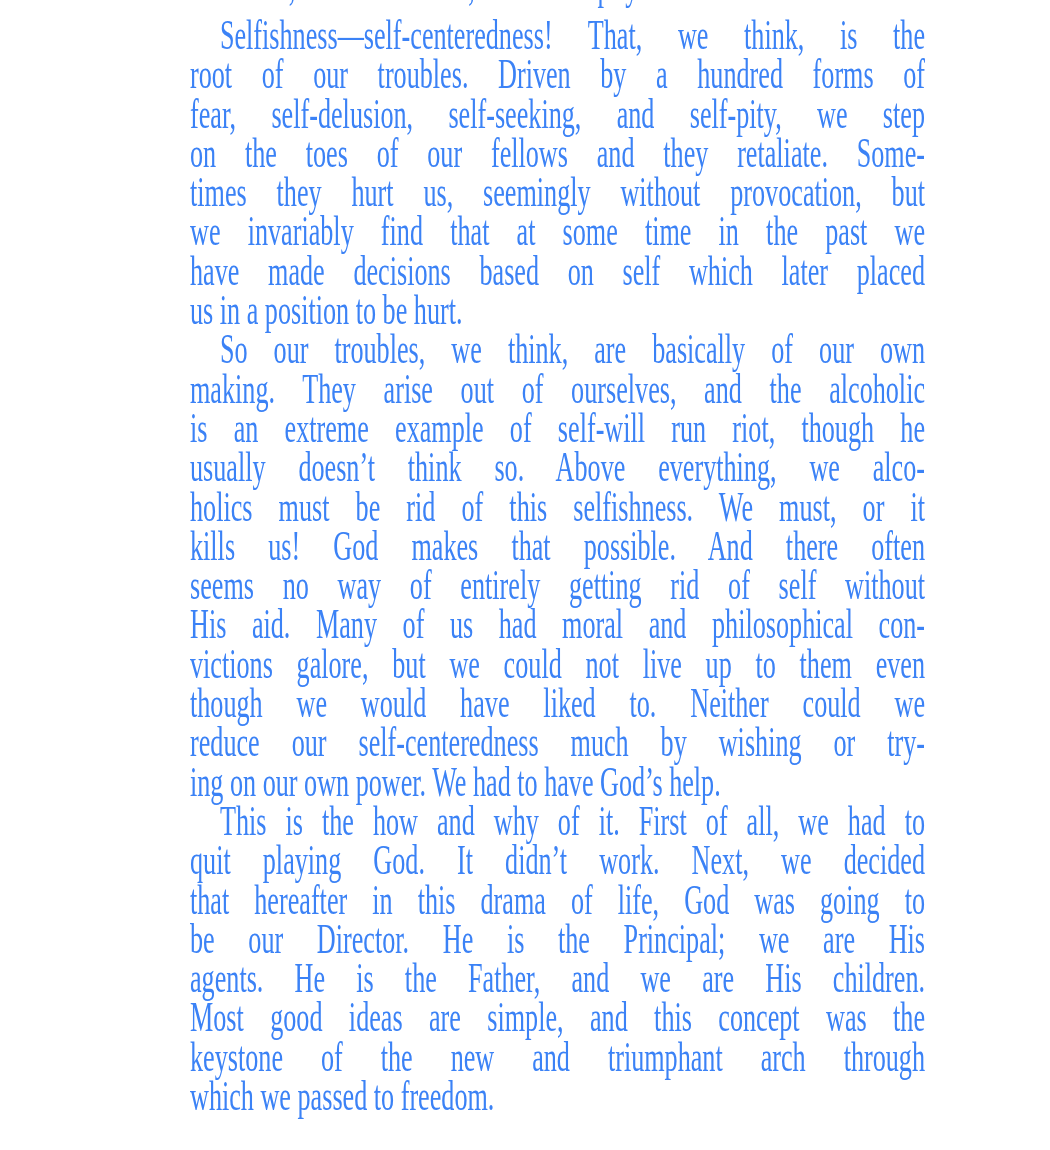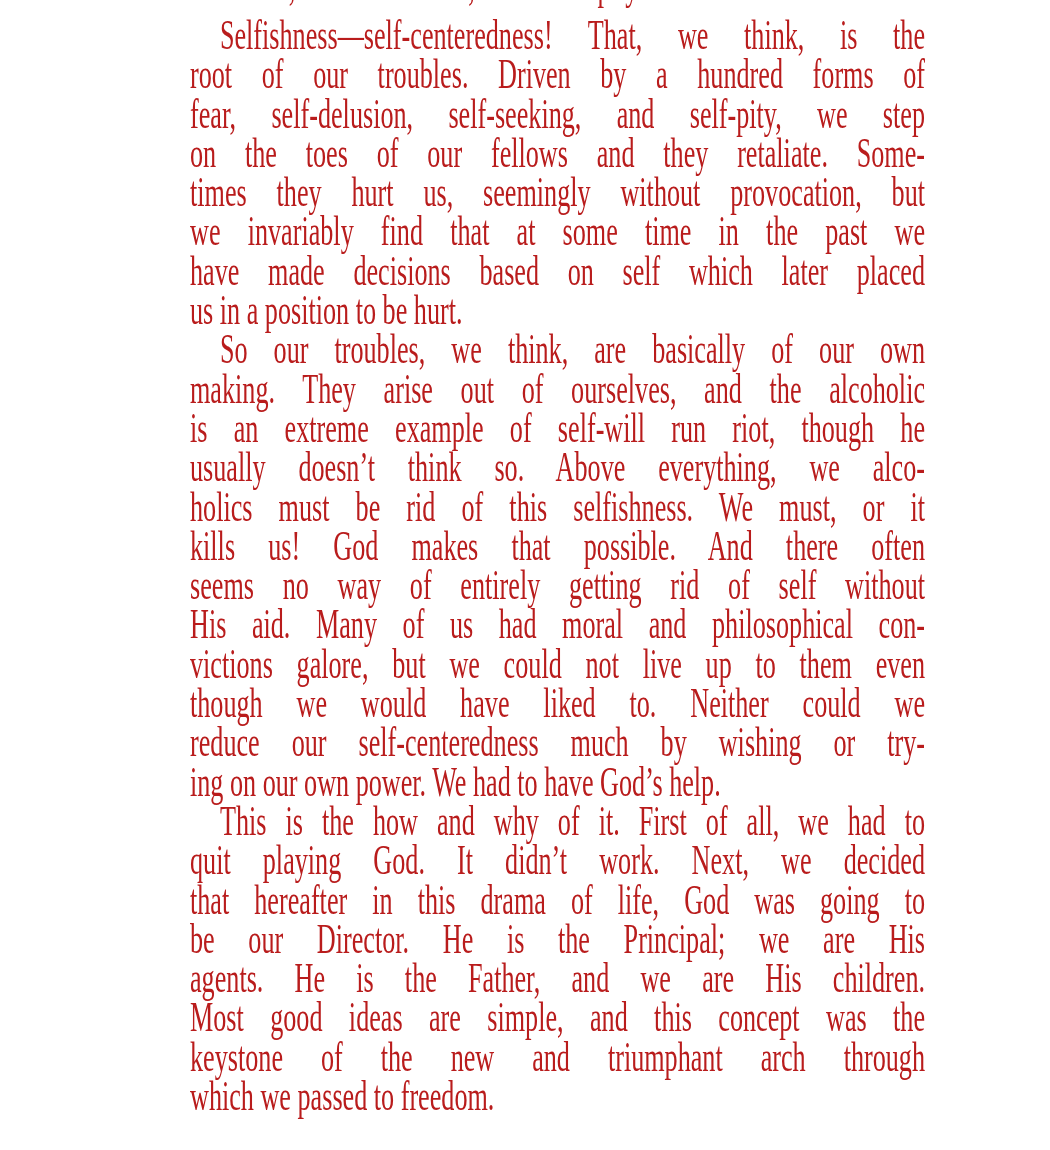--- a/index.html
+++ b/index.html
@@ -7,21 +7,21 @@
     padding: 0;
     background: #ffffff;
   }
   .page {
     position: relative;
     width: 1050px;
     height: 1150px;
     background: #ffffff;
     overflow: hidden;
     font-family: "Liberation Serif", "DejaVu Serif", serif;
-    color: #b91c1c;
+    color: #3b82f6;
   }
   
   .text-block {
     position: absolute;
     left: 190px;
     top: 0;
     width: 1180px;
     padding-top: 16px;
     transform: scaleX(0.6229);
     transform-origin: 0 0;

